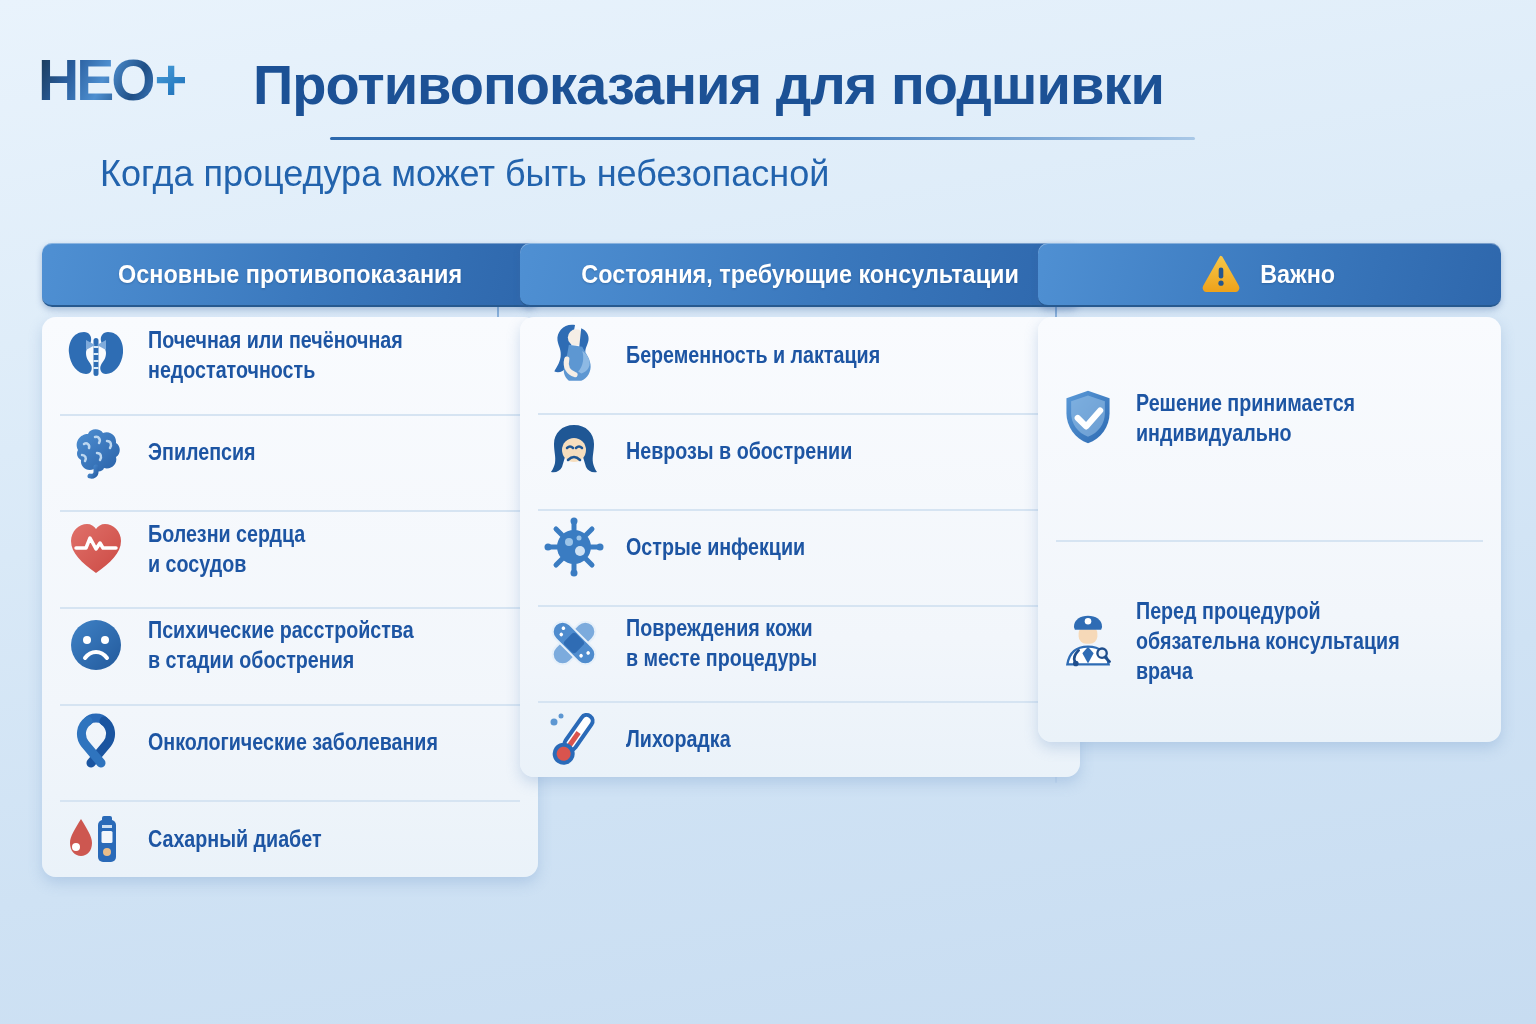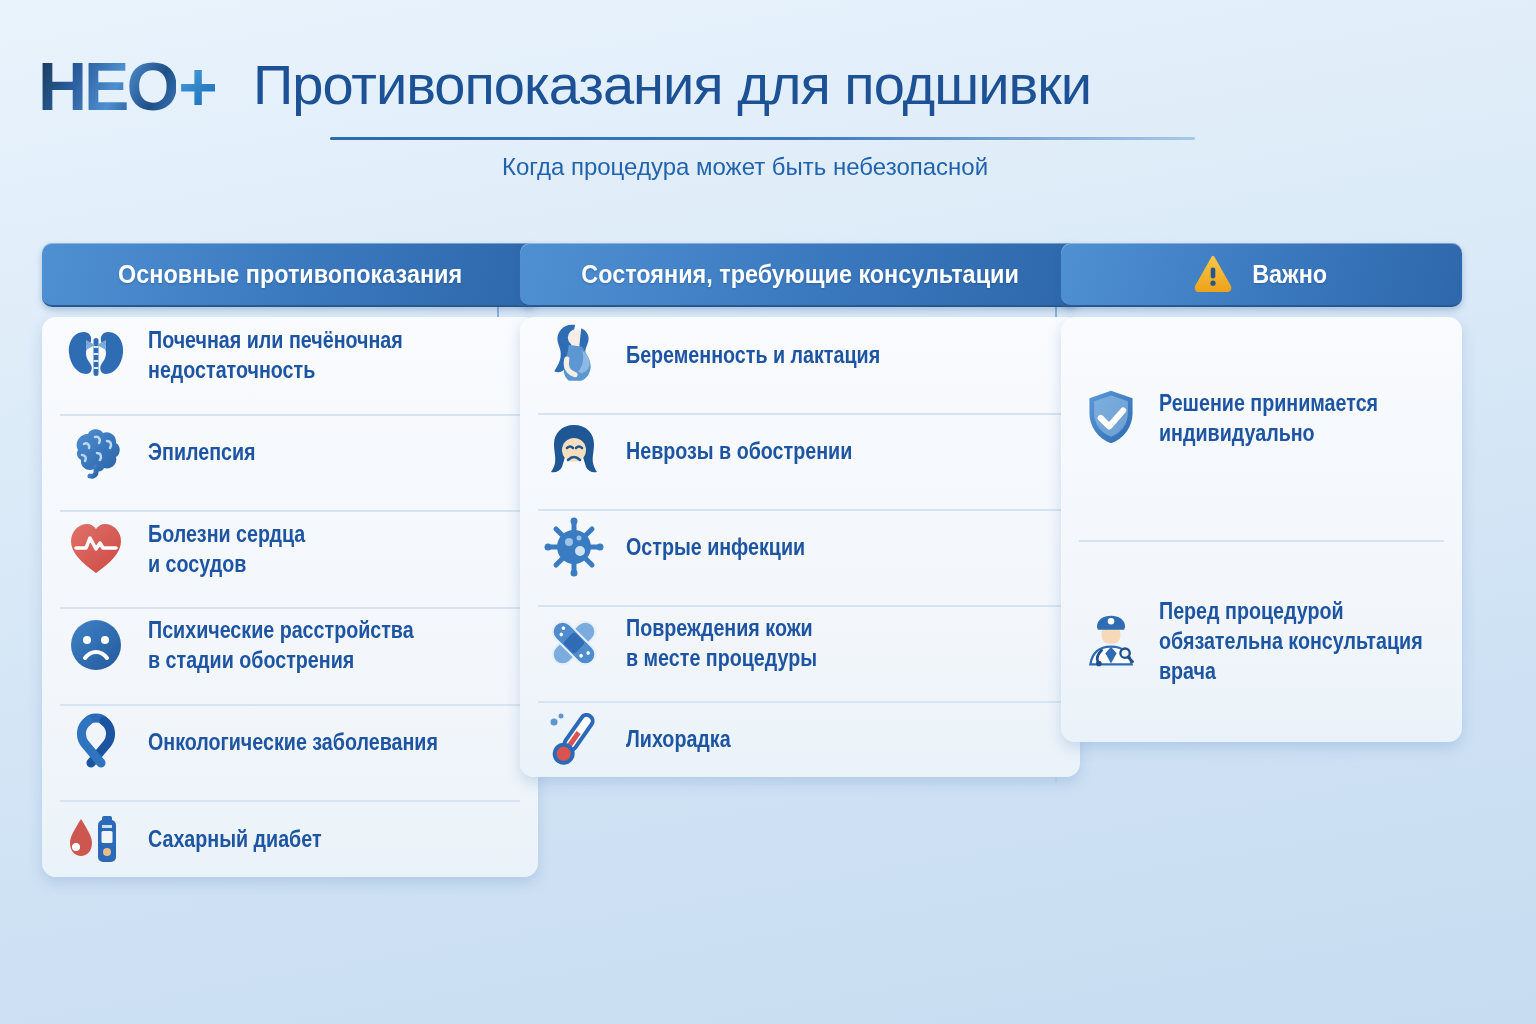--- a/index.html
+++ b/index.html
@@ -1,35 +1,35 @@
 <!DOCTYPE html>
 <html lang="ru"><head>
 <meta charset="utf-8">
 <style>
   html,body{margin:0;padding:0;}
   body{font-family:"Liberation Sans","DejaVu Sans",sans-serif;}
   .page{position:relative;width:1536px;height:1024px;overflow:hidden;
     background:linear-gradient(170deg,#e9f3fc 0%,#dcebf8 35%,#cfe2f4 70%,#c7dcf1 100%);}
 
   
-  .logo{position:absolute;left:38px;top:52px;font-weight:bold;font-size:68px;letter-spacing:-3px;line-height:1;}
+  .logo{position:absolute;left:38px;top:52px;font-weight:bold;font-size:57px;letter-spacing:-3px;line-height:1;}
   .logo-neo{background:linear-gradient(115deg,#17354f 0%,#2a5e9e 30%,#4e8fd0 55%,#1f4f86 80%,#3d7cc0 100%);
     -webkit-background-clip:text;background-clip:text;color:transparent;}
   .logo-plus{background:linear-gradient(140deg,#5db0e4 0%,#2a7fc4 60%,#1b5fa5 100%);
     -webkit-background-clip:text;background-clip:text;color:transparent;margin-left:2px;}
-  .title{position:absolute;left:253px;top:52px;margin:0;font-size:56px;font-weight:normal;color:#1c5195;letter-spacing:-1px;white-space:nowrap;}
+  .title{position:absolute;left:253px;top:52px;margin:0;font-size:56px;font-weight:bold;color:#1c5195;letter-spacing:-1px;white-space:nowrap;}
   .title-underline{position:absolute;left:330px;top:137px;width:865px;height:3px;border-radius:2px;
     background:linear-gradient(90deg,#2d69ad 0%,#3c79bd 55%,#a9c8e7 100%);}
-  .subtitle{position:absolute;left:100px;top:153px;width:1290px;text-align:center;font-size:24px;color:#2263ad;}
+  .subtitle{position:absolute;left:100px;top:153px;width:1290px;text-align:left;font-size:36px;color:#2263ad;}
 
   
   .col{position:absolute;top:243px;}
   .col-1{left:42px;width:496px;}
   .col-2{left:520px;width:560px;}
-  .col-3{left:1061px;width:401px;}
+  .col-3{left:1038px;width:463px;}
   .vdiv{position:absolute;top:243px;width:2px;height:540px;border-radius:1px;
     background:linear-gradient(180deg,#85aed9 0%,#a3c4e6 60%,#c2d8ef 100%);}
   .vdiv-1{left:497px;}
   .vdiv-2{left:1055px;}
 
   .col-header{height:62px;border-radius:10px;display:flex;align-items:center;justify-content:center;gap:14px;
     background:linear-gradient(105deg,#4f90d3 0%,#3a78bd 55%,#2e67ac 100%);
     box-shadow:inset 0 1px 0 rgba(255,255,255,.35),0 3px 6px rgba(60,100,160,.35);
     border-bottom:2px solid #27598f;}
   .col-header-text{color:#ffffff;font-weight:bold;font-size:26px;white-space:nowrap;

